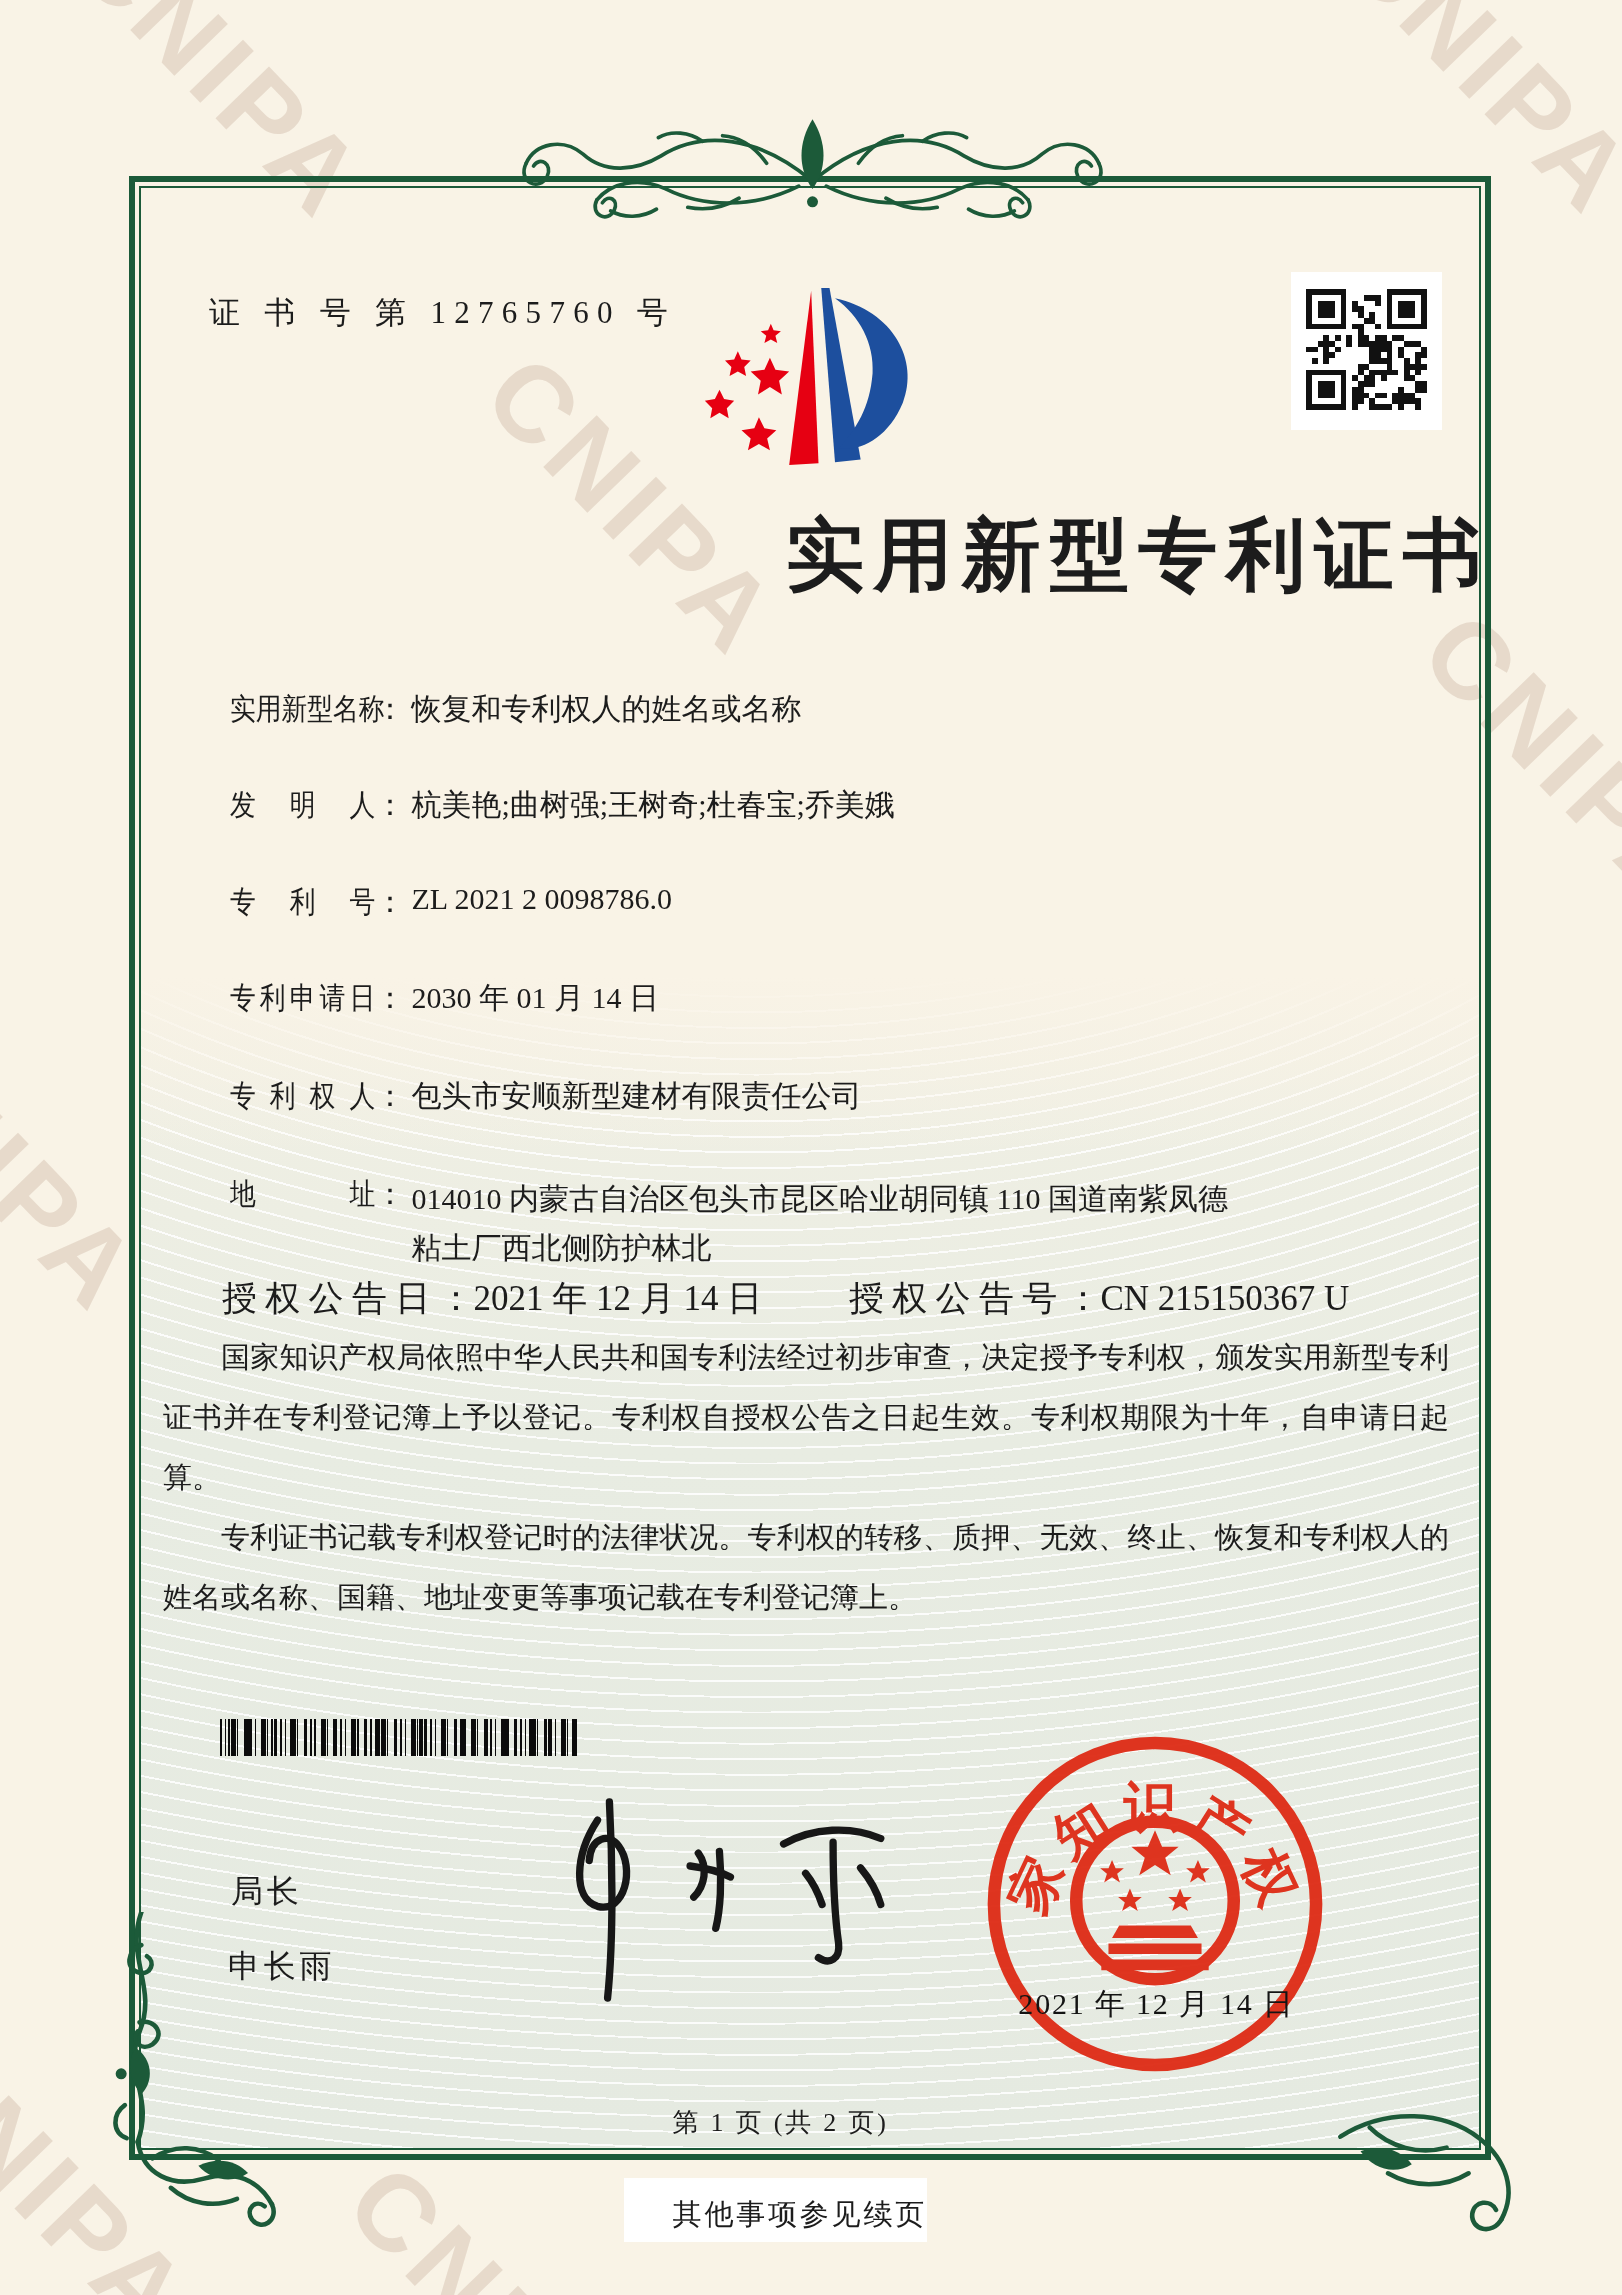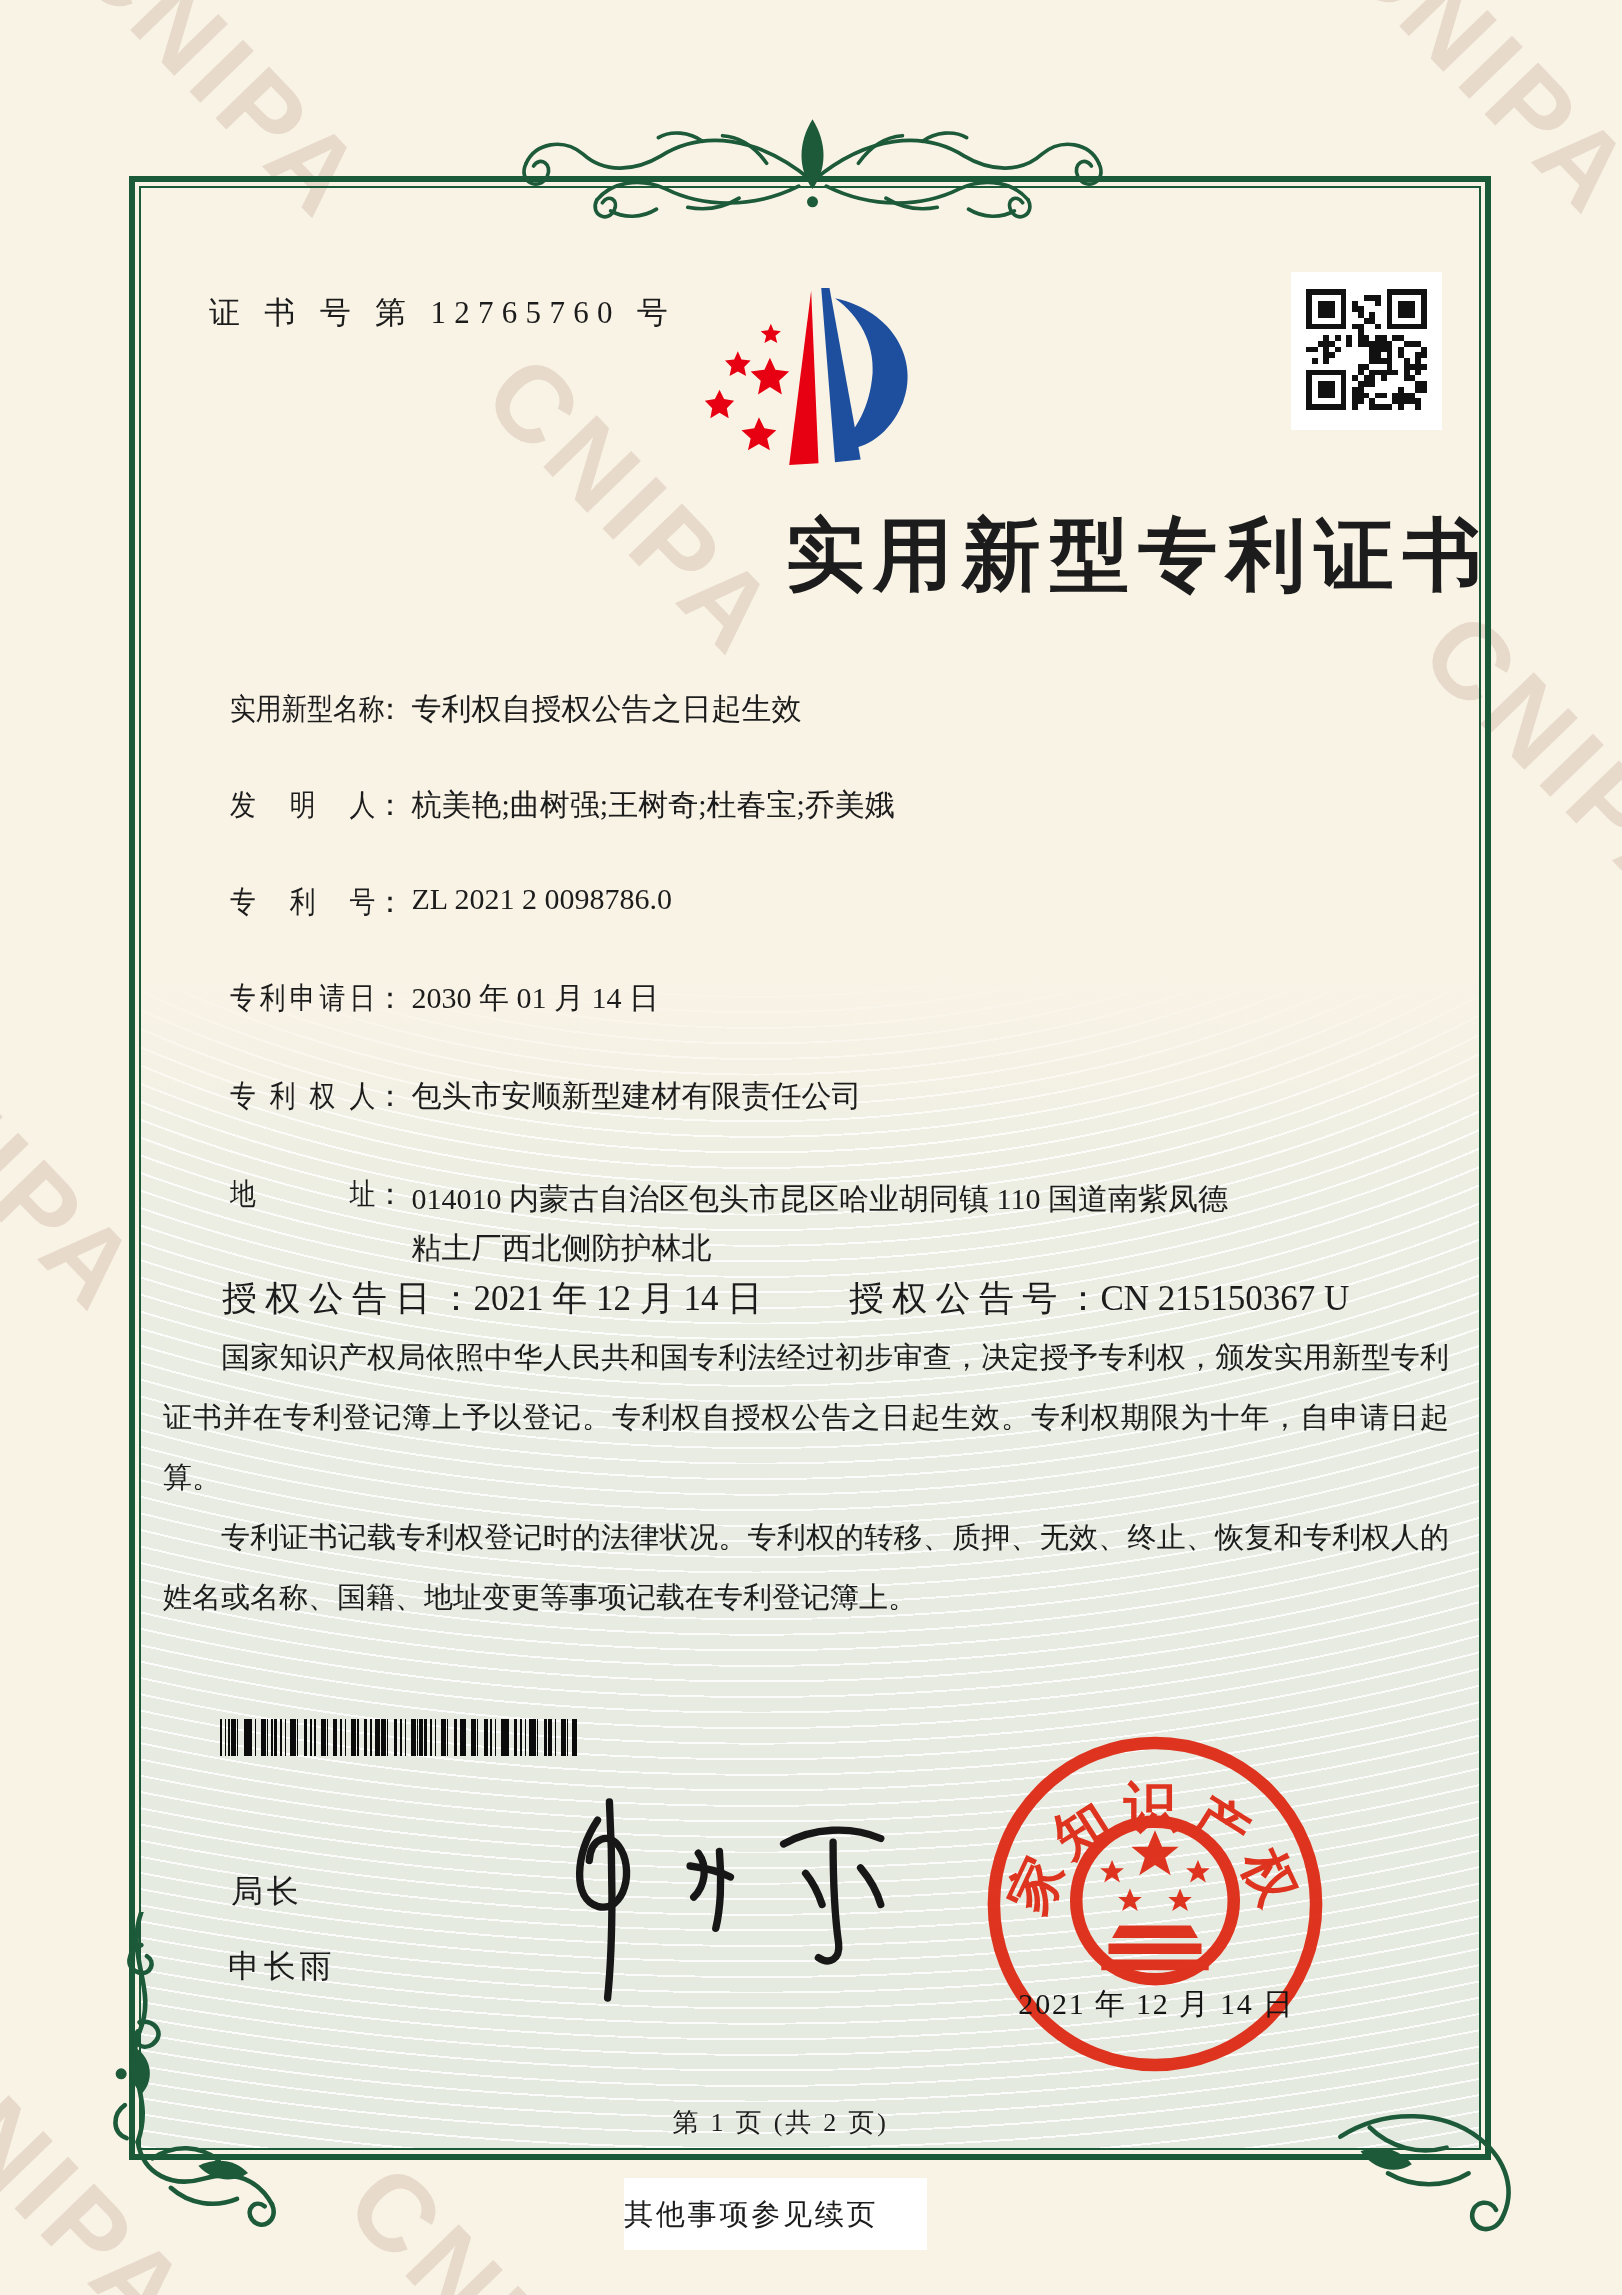--- a/index.html
+++ b/index.html
@@ -73,22 +73,22 @@
   .signer-pos{position:absolute; left:231px; top:1870px; font-size:32px; letter-spacing:3.7px;}
   .signer-name{position:absolute; left:228px; top:1945px; font-size:32px; letter-spacing:3.7px;}
   .signature{position:absolute; left:510px; top:1789px; width:395px; height:220px;}
   .seal{position:absolute; left:976px; top:1725px; width:358px; height:358px; opacity:.95;}
   .seal-date{
     position:absolute; left:996px; top:1984px; width:321px; text-align:center;
     font-size:30px; letter-spacing:1.8px; color:#141414;
   }
   .page-num{position:absolute; left:0; top:2105px; width:1561px; text-align:center; font-size:26px; letter-spacing:2.8px;}
   .cont-band{
-    position:absolute; left:624px; top:2178px; width:303px; height:72px;
-    background:#ffffff; text-align:left; line-height:72px; font-size:29px; letter-spacing:2.8px;
+    position:absolute; left:624px; top:2178px; width:303px; height:64px;
+    background:#ffffff; text-align:right; line-height:72px; font-size:29px; letter-spacing:2.8px;
   }
   .orn{position:absolute;}
 </style>
 </head>
 <body>
 
 <div class="page">
 
   <div class="wm" style="left:138px;top:-106px;">CNIPA</div>
   <div class="wm" style="left:1407px;top:-110px;">CNIPA</div>
@@ -294,21 +294,21 @@
         <rect x="16" y="2" width="3" height="3" fill="#111"></rect>
         <rect x="0" y="14" width="7" height="7" fill="#111"></rect>
         <rect x="1" y="15" width="5" height="5" fill="#fff"></rect>
         <rect x="2" y="16" width="3" height="3" fill="#111"></rect>
       </svg>
   </div>
 
   <div class="title">实用新型专利证书</div>
 
   <div class="frow" style="top:689px;">
-    <span class="lblbox"><span class="t">实用新型名称</span></span><span class="colon">：</span><span class="fval">专利权自授权公告之日起生效</span>
+    <span class="lblbox"><span class="t">实用新型名称</span></span><span class="colon">：</span><span class="fval">恢复和专利权人的姓名或名称</span>
   </div>
   <div class="frow" style="top:785px;">
     <span class="lblbox"><span class="t">发明人</span></span><span class="colon">：</span><span class="fval">杭美艳;曲树强;王树奇;杜春宝;乔美娥</span>
   </div>
   <div class="frow" style="top:882px;">
     <span class="lblbox"><span class="t">专利号</span></span><span class="colon">：</span><span class="fval">ZL 2021 2 0098786.0</span>
   </div>
   <div class="frow" style="top:978px;">
     <span class="lblbox"><span class="t">专利申请日</span></span><span class="colon">：</span><span class="fval">2030 年 01 月 14 日</span>
   </div>

